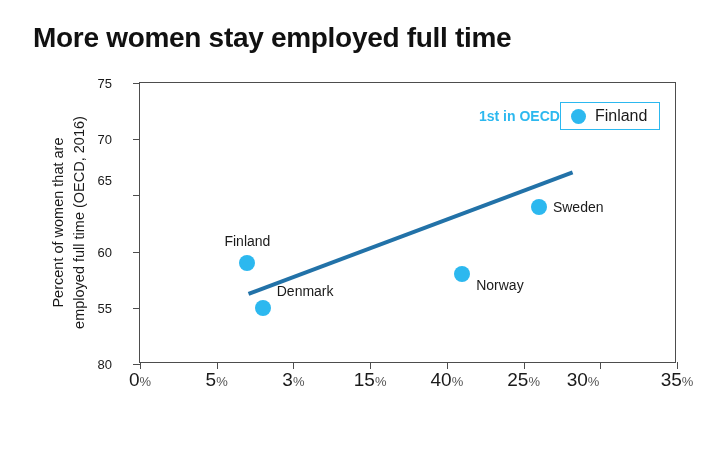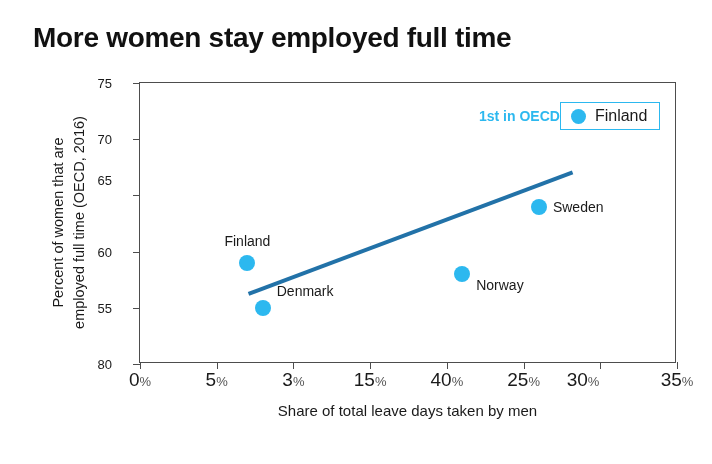--- a/index.html
+++ b/index.html
@@ -237,21 +237,21 @@
       <div class="point-label right" style="left: 136.743px; top: 208px;">Denmark</div>
       <div class="data-point" style="left: 322.2px; top: 191.08px; background: rgb(44, 184, 239);"></div>
       <div class="point-label right" style="left: 336.2px; top: 202px;">Norway</div>
       <div class="data-point" style="left: 398.914px; top: 123.64px; background: rgb(44, 184, 239);"></div>
       <div class="point-label right" style="left: 412.914px; top: 123.64px;">Sweden</div>
     </div>
 
 </div>
 
 <div id="x-axis-title">
-  <span>Share of total leave days taken by men</span><br>
+  <br>
 </div>
 
 <div id="legend">
   <span id="legend-note">1st in OECD</span>
   <div id="legend-box">
     <span id="legend-swatch"></span>
     <span id="legend-label">Finland</span>
   </div>
 </div>
 

